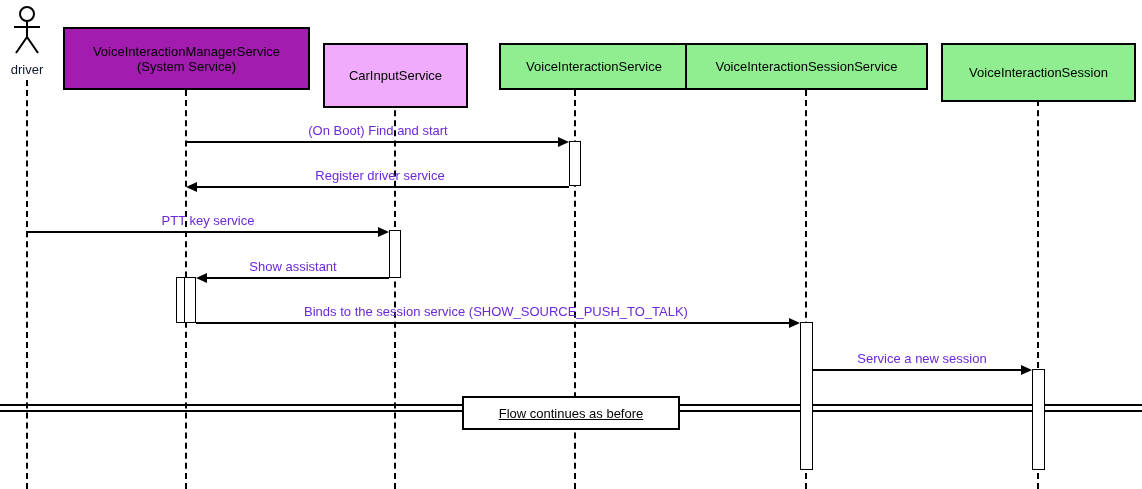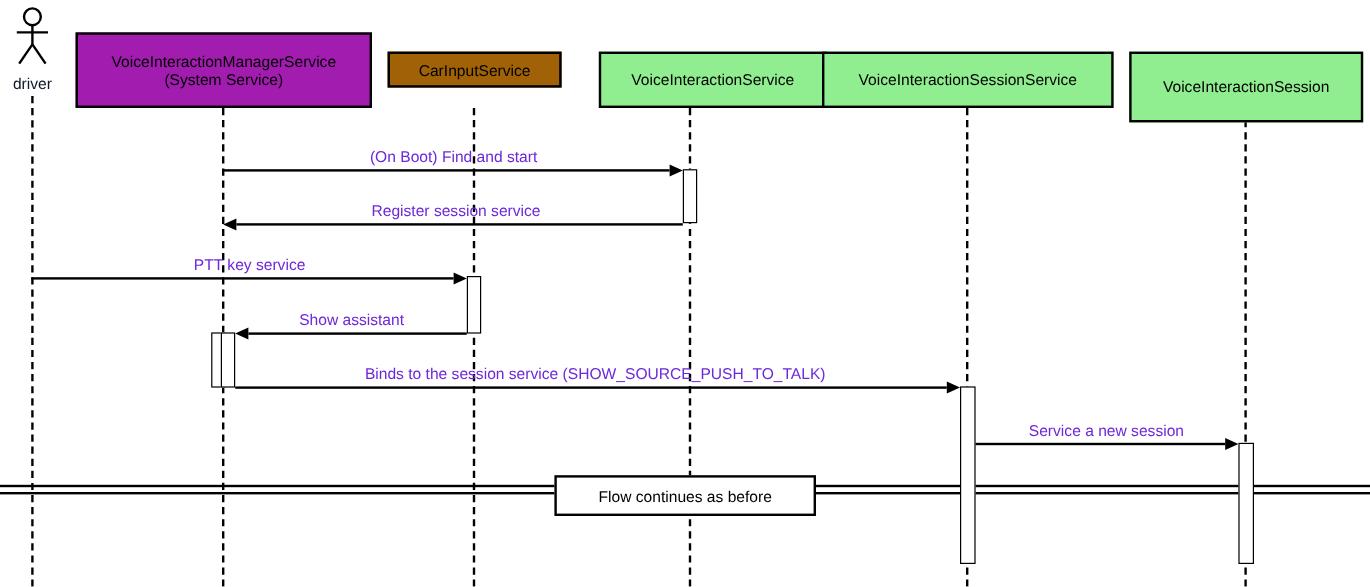--- a/index.html
+++ b/index.html
@@ -63,20 +63,21 @@
   .divider-line{
     position:absolute;left:0;width:1142px;height:2px;background:#000;z-index:2;
   }
   .divider-box{
     position:absolute;
     background:#fff;border:2px solid #000;
     display:flex;align-items:center;justify-content:center;
     font-size:13px;color:#000;
     box-sizing:border-box;
     z-index:8;
+    text-decoration:underline;
   }
   .actor-label{
     position:absolute;
     transform:translateX(-50%);
     font-size:13px;color:#0f172a;
     white-space:nowrap;
     z-index:5;
   }
   .actor-figure{position:absolute;z-index:5;}
 </style>
@@ -96,21 +97,21 @@
     <circle cx="16" cy="9" r="7" fill="none" stroke="#000" stroke-width="2"></circle>
     <line x1="16" y1="16" x2="16" y2="32" stroke="#000" stroke-width="2"></line>
     <line x1="3" y1="22" x2="29" y2="22" stroke="#000" stroke-width="2"></line>
     <line x1="16" y1="32" x2="5" y2="48" stroke="#000" stroke-width="2"></line>
     <line x1="16" y1="32" x2="27" y2="48" stroke="#000" stroke-width="2"></line>
   </svg>
   <div class="actor-label" style="left:27px;top:62px">driver</div>
 
   <div class="participant" style="left: 63px; top: 27px; width: 247px; height: 63px; background-color: #a21caf;">VoiceInteractionManagerService
 (System Service)</div>
-  <div class="participant" style="left: 323px; top: 43px; width: 145px; height: 30px; background-color: #a16207;">CarInputService</div>
+  <div class="participant" style="left: 323px; top: 43px; width: 145px; height: 65px; background-color: #f0abfc;">CarInputService</div>
   <div class="participant" style="left: 480px; top: 43px; width: 190px; height: 47px; background-color: rgb(144, 238, 144); margin-left: 19px;">VoiceInteractionService</div>
   <div class="participant" style="left: 685px; top: 43px; width: 243px; height: 47px; background-color: rgb(144, 238, 144);">VoiceInteractionSessionService</div>
   <div class="participant" style="left: 941px; top: 43px; width: 195px; height: 59px; background-color: rgb(144, 238, 144);">VoiceInteractionSession</div>
 
   <div class="divider-line" style="top:404px"></div>
   <div class="divider-line" style="top:410px"></div>
 
   <div class="activation" style="left:569px;top:141px;height:45px"></div>
   <div class="activation" style="left:389px;top:230px;height:48px"></div>
   <div class="activation" style="left:176px;top:277px;height:46px"></div>
@@ -118,21 +119,21 @@
   <div class="activation" style="left:800px;top:322px;height:148px;width:13px"></div>
   <div class="activation" style="left:1032px;top:369px;height:101px;width:13px"></div>
 
   <div>
     <div class="msg-label" style="left:378px;top:123px">(On Boot) Find and start</div>
     <div class="msg-line" style="left:186px;top:141px;width:372px"></div>
     <div class="arrow-right" style="left:558px;top:137px"></div>
   </div>
 
   <div>
-    <div class="msg-label" style="left:380px;top:168px">Register session service</div>
+    <div class="msg-label" style="left:380px;top:168px">Register driver service</div>
     <div class="msg-line" style="left:197px;top:186px;width:372px"></div>
     <div class="arrow-left" style="left:186px;top:182px"></div>
   </div>
 
   <div>
     <div class="msg-label" style="left:208px;top:213px">PTT key service</div>
     <div class="msg-line" style="left:26px;top:231px;width:352px"></div>
     <div class="arrow-right" style="left:378px;top:227px"></div>
   </div>
 

